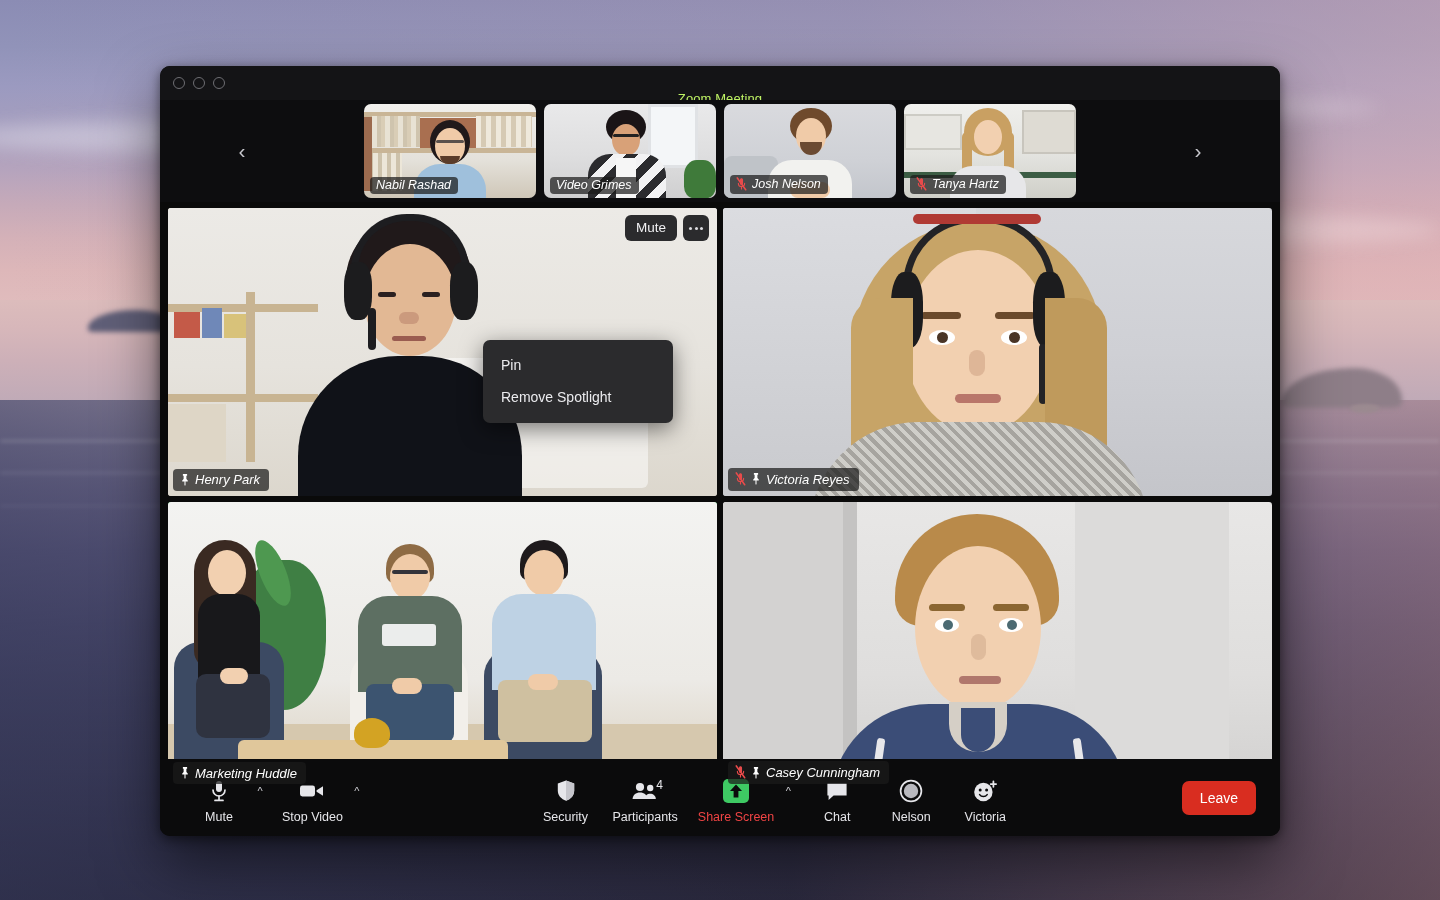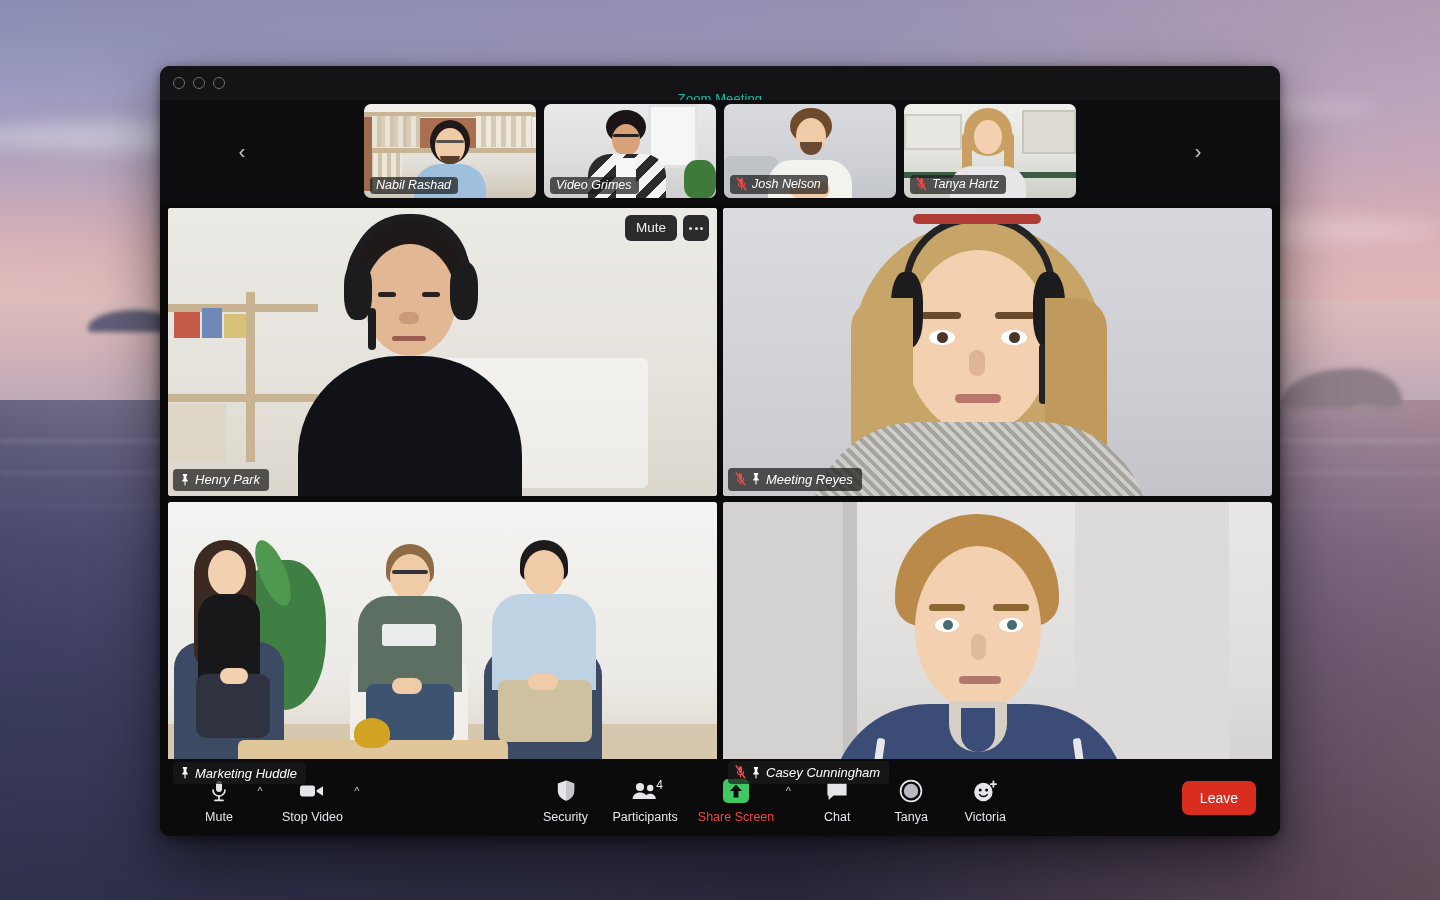--- a/index.html
+++ b/index.html
@@ -71,21 +71,21 @@
   #titlebar {
     position:relative; height:34px; width:100%;
     background:#141416; display:flex; align-items:center;
   }
   .traffic { position:absolute; left:13px; top:11px; display:flex; gap:8px; }
   .tl {
     width:12px; height:12px; border-radius:50%;
     border:1px solid #6d6d72; background:transparent;
   }
   #window-title {
-    width:100%; text-align:center; color:#14b8a6;
+    width:100%; text-align:center; color:#bef264;
     font-size:13px; letter-spacing:0.1px;margin-top:31px;
   }
 
   
   #filmstrip {
     position:relative; height:102px; width:100%;
     background:#0d0d0f; display:flex; align-items:center; justify-content:center;
   }
   .strip-arrow {
     position:absolute; top:0; bottom:0; width:48px;
@@ -359,20 +359,24 @@
         <button class="btn-mute">Mute</button>
         <button class="btn-more">
           <span class="dots">
               <i></i>
               <i></i>
               <i></i>
             </span>
         </button>
       </div>
 
+      <div id="context-menu">
+        <div class="menu-item">Pin</div>
+        <div class="menu-item">Remove Spotlight</div>
+      </div>
 
       <div class="namepill">
         <span class="ic ic-pin">
           <svg viewBox="0 0 12 16" width="10" height="13">
             <path d="M3.4 1.2h5.2v2.1H7.7v4.1l1.7 1.8v1.3H2.6V9.2l1.7-1.8V3.3H3.4z" fill="#ffffff"></path>
             <path d="M6 10.6v4.2" stroke="#ffffff" stroke-width="1.3" stroke-linecap="round"></path>
           </svg>
         </span>
         <span class="nm-label">Henry Park</span>
       </div>
@@ -413,21 +417,21 @@
             <path d="M7 12.2v3.2" stroke="#e84b4b" stroke-width="1.5" stroke-linecap="round"></path>
             <path d="M1.6 1.2 L12.4 16.4" stroke="#e84b4b" stroke-width="2" stroke-linecap="round"></path>
           </svg>
         </span>
         <span class="ic ic-pin">
           <svg viewBox="0 0 12 16" width="10" height="13">
             <path d="M3.4 1.2h5.2v2.1H7.7v4.1l1.7 1.8v1.3H2.6V9.2l1.7-1.8V3.3H3.4z" fill="#ffffff"></path>
             <path d="M6 10.6v4.2" stroke="#ffffff" stroke-width="1.3" stroke-linecap="round"></path>
           </svg>
         </span>
-        <span class="nm-label">Meeting Reyes</span>
+        <span class="nm-label">Victoria Reyes</span>
       </div>
     </div>
 
     <div class="tile active-speaker">
       <div class="vc" style="background:linear-gradient(180deg,#f3f3f1 0%,#eceae6 62%,#d9cfbd 100%);">
         <div class="fig" style="left:0; top:222px; width:100%; height:68px; background:#d6c8ae;"></div>
 
         <div class="fig" style="left:66px; top:58px; width:92px; height:150px; background:#3f7f44; border-radius:50% 40% 46% 36%;"></div>
         <div class="fig" style="left:92px; top:36px; width:26px; height:70px; background:#4e9850; border-radius:50%; transform:rotate(-22deg);"></div>
 
@@ -584,21 +588,21 @@
         <span class="tb-label">Chat</span>
       </div>
 
       <div class="tb-item">
         <span class="tb-icon">
           <svg width="24" height="24" viewBox="0 0 24 24">
             <circle cx="12" cy="12" r="10.4" fill="none" stroke="#e6e6ea" stroke-width="1.7"></circle>
             <circle cx="12" cy="12" r="7.2" fill="#b9b9bf"></circle>
           </svg>
         </span>
-        <span class="tb-label">Tanya</span>
+        <span class="tb-label">Nelson</span>
       </div>
 
       <div class="tb-item">
         <span class="tb-icon">
           <svg width="26" height="24" viewBox="0 0 26 24">
             <circle cx="11.4" cy="13" r="9.2" fill="#e6e6ea"></circle>
             <circle cx="8.2" cy="11" r="1.5" fill="#0b0b0c"></circle>
             <circle cx="14.6" cy="11" r="1.5" fill="#0b0b0c"></circle>
             <path d="M7.6 15.6a4.6 4.6 0 0 0 7.6 0" stroke="#0b0b0c" stroke-width="1.5" fill="none" stroke-linecap="round"></path>
             <path d="M21.4 2.4v5.4M18.7 5.1h5.4" stroke="#e6e6ea" stroke-width="1.8" stroke-linecap="round"></path>

